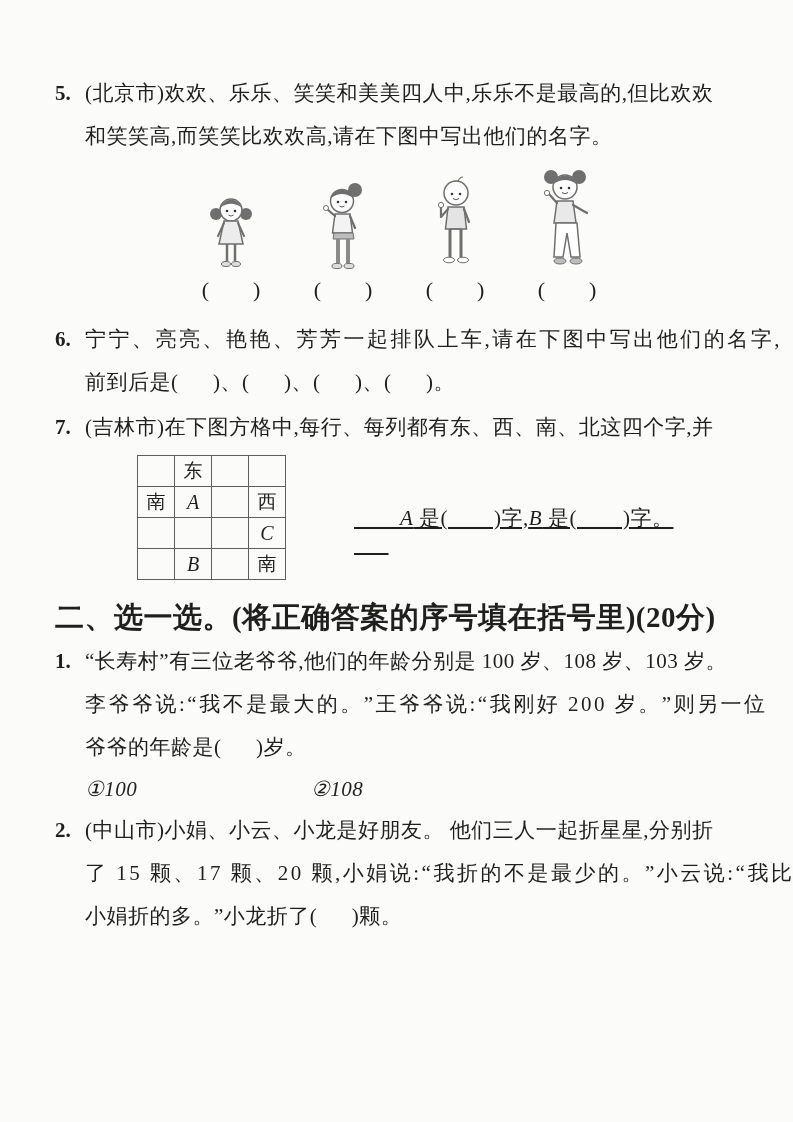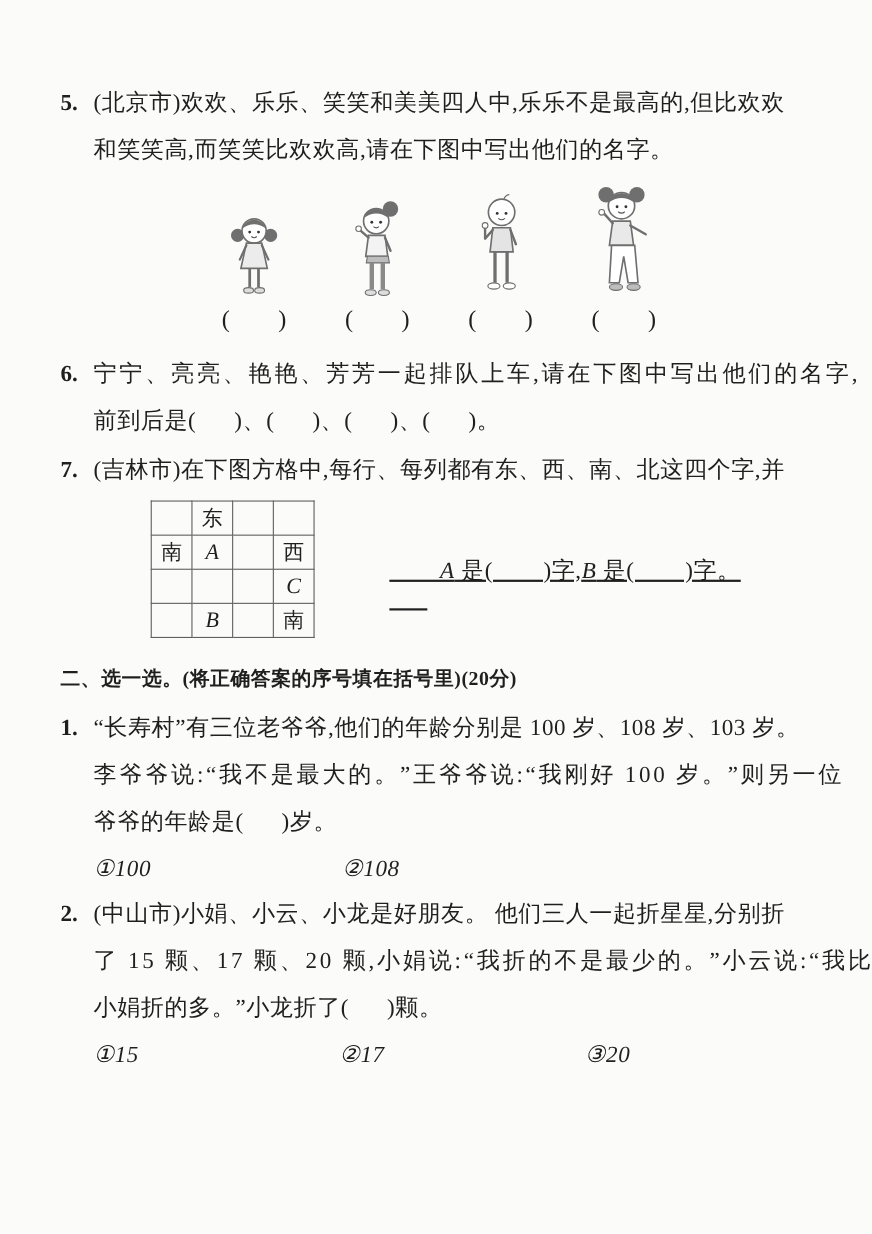--- a/index.html
+++ b/index.html
@@ -31,21 +31,21 @@
   table.grid{border-collapse:collapse;margin-left:82px;}
   table.grid td{
     width:36px;height:30px;border:1px solid #5f5f5f;
     text-align:center;vertical-align:middle;
     font-size:19px;padding:0;
   }
   table.grid td.it{font-style:italic;font-size:20px;}
   .gridcaption{margin-left:68px;white-space:pre;letter-spacing:0.5px;text-decoration:underline;}
   .gridcaption .lt{font-style:italic;}
 
-  .sec-header{margin-top:14px;font-weight:bold;line-height:46px;letter-spacing:0.5px;white-space:pre;font-size:18px;}
+  .sec-header{margin-top:14px;font-weight:bold;line-height:46px;letter-spacing:0.5px;white-space:pre;font-size:29px;}
 
   .s2q{margin-top:0;}
   .optrow{display:flex;padding-left:30px;line-height:40px;font-style:italic;}
   .opt{width:226px;white-space:pre;letter-spacing:0.5px;}
 
   svg{display:block;}
 </style>
 </head>
 <body>
 
@@ -187,35 +187,30 @@
     </div>
   </div>
 
   <div class="sec-header">二、选一选。(将正确答案的序号填在括号里)(20分)</div>
 
   <div class="s2q">
     <div class="qline">
       <span class="qnum">1.</span>
       <span class="qtext">“长寿村”有三位老爷爷,他们的年龄分别是 100 岁、108 岁、103 岁。</span>
     </div>
-    <div class="indent sp2">李爷爷说:“我不是最大的。”王爷爷说:“我刚好 100 岁。”则另一位</div>
+    <div class="indent sp2">李爷爷说:“我不是最大的。”王爷爷说:“我刚好 200 岁。”则另一位</div>
     <div class="indent">爷爷的年龄是(      )岁。</div>
     <div class="optrow">
       <span class="opt">①100</span>
       <span class="opt">②108</span>
     </div>
   </div>
 
   <div class="s2q">
     <div class="qline">
       <span class="qnum">2.</span>
       <span class="qtext">(中山市)小娟、小云、小龙是好朋友。 他们三人一起折星星,分别折</span>
     </div>
     <div class="indent sp2">了 15 颗、17 颗、20 颗,小娟说:“我折的不是最少的。”小云说:“我比</div>
     <div class="indent">小娟折的多。”小龙折了(      )颗。</div>
-    <div class="optrow">
-      <span class="opt">①15</span>
-      <span class="opt">②17</span>
-      <span class="opt">③20</span>
-    </div>
   </div>
 
 </div>
 
 </body></html>

